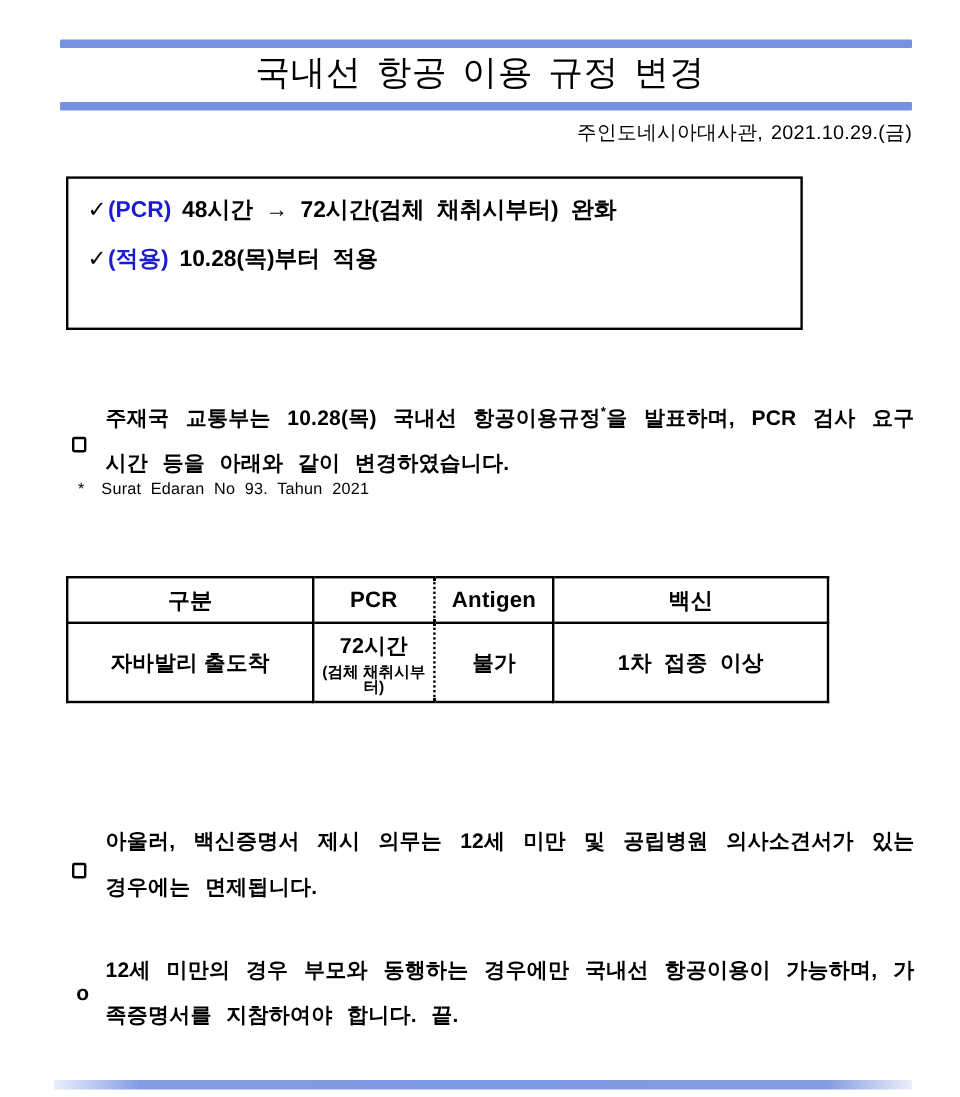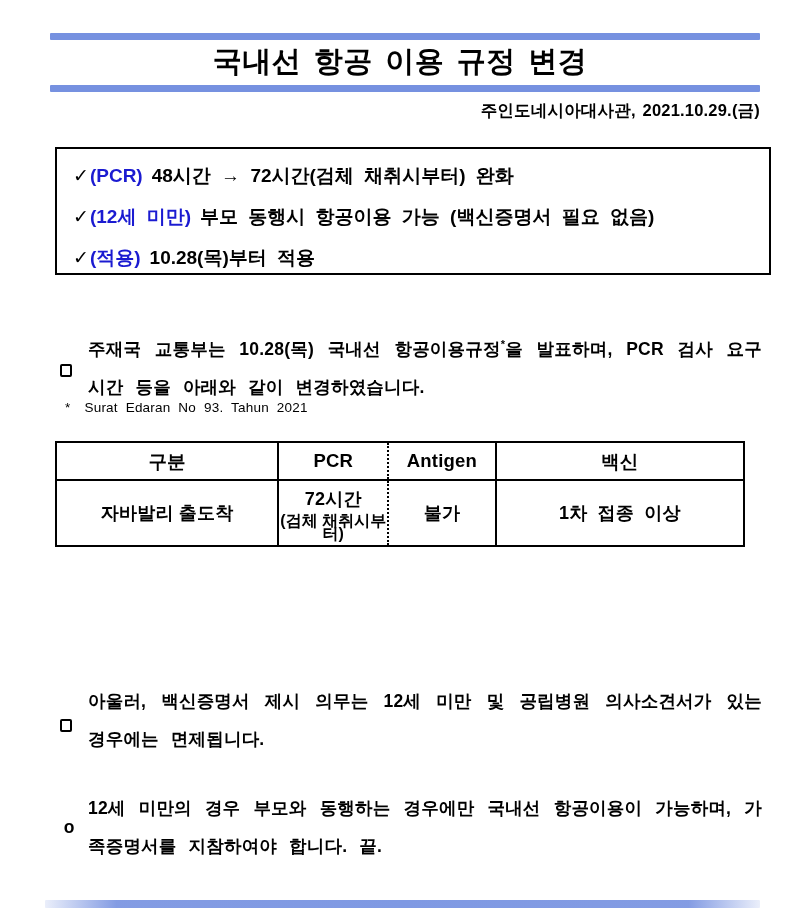--- a/index.html
+++ b/index.html
@@ -15,30 +15,30 @@
   }
   .rule-top { top:33px; }
   .rule-mid { top:85px; }
   .rule-footer {
     top:900px; left:45px; width:715px; height:8px;
     background:linear-gradient(90deg, rgba(118,145,224,0.15) 0%, rgba(118,145,224,0.9) 10%, #7f99e3 50%, rgba(118,145,224,0.9) 90%, rgba(118,145,224,0.15) 100%);
   }
   
   .title {
     position:absolute; top:44px; left:0; width:100%;
-    text-align:center; font-size:29px; font-weight:700;
+    text-align:center; font-size:29px; font-weight:400;
     letter-spacing:0.5px; word-spacing:4px; line-height:34px;
   }
   .source-date {
     position:absolute; top:100px; right:40px;
-    font-size:16.5px; font-weight:700; letter-spacing:0.2px; word-spacing:2px;
+    font-size:16.5px; font-weight:400; letter-spacing:0.2px; word-spacing:2px;
   }
   
   .summary-box {
-    position:absolute; top:147px; left:55px; width:716px; height:128px;
+    position:absolute; top:147px; left:55px; width:614px; height:128px;
     border:2px solid #000; padding:6px 10px 0 16px;
   }
   .check-item {
     display:block; line-height:40px; font-size:19px; font-weight:700;
     word-spacing:5px; white-space:nowrap;
   }
   .check-glyph { font-family:"DejaVu Sans", sans-serif; font-weight:700; margin-right:1px; }
   .check-label { color:#1b1bd1; }
   .check-text { margin-left:9px; }
   
@@ -63,59 +63,56 @@
   .para-2 { top:682px; }
   .para-3 { top:789px; }
   
   .footnote {
     position:absolute; top:399px; left:65px; display:flex; gap:14px;
     font-size:13.5px; font-weight:400; word-spacing:4px; letter-spacing:0.2px;
     line-height:18px;
   }
   
   .reg-table {
-    position:absolute; top:441px; left:55px; width:690px;
+    position:absolute; top:480px; left:55px; width:636px;
     border-collapse:collapse; table-layout:fixed;
     border:2px solid #000;
   }
   .reg-table th, .reg-table td {
     border:2px solid #000; text-align:center; vertical-align:middle;
     font-weight:700; font-size:18px; letter-spacing:0.2px;
   }
   .reg-table th { height:38px; font-size:18.5px; }
   .reg-table td { height:66px; }
   .col-1 { width:32.3%; }
   .col-2 { width:16.0%; }
   .col-3 { width:15.6%; }
   .col-4 { width:36.1%; }
   .cell-dot-right { border-right:2px dotted #000 !important; }
   .cell-dot-left  { border-left:2px dotted #000 !important; }
-  .pcr-note { display:block; font-size:16px; font-weight:700; line-height:13px; margin-top:3px; letter-spacing:0; }
+  .pcr-note { display:block; font-size:13px; font-weight:700; line-height:13px; margin-top:3px; letter-spacing:0; }
   .cell-vaccine { word-spacing:5px; }
   .cell-category { letter-spacing:0.3px;margin-left:46px; }
 </style>
 </head>
 <body>
 
 <div class="page">
 
   <div class="rule rule-top"></div>
 
   <h1 class="title">국내선 항공 이용 규정 변경</h1>
 
   <div class="rule rule-mid"></div>
 
   <div class="source-date">주인도네시아대사관, 2021.10.29.(금)</div>
 
   <div class="summary-box">
     <span class="check-item">
       <span class="check-glyph">✓</span><span class="check-label">(PCR)</span><span class="check-text">48시간 → 72시간(검체 채취시부터) 완화</span>
-    </span>
-    <span class="check-item">
-      <span class="check-glyph">✓</span><span class="check-label">(12세 미만)</span><span class="check-text">부모 동행시 항공이용 가능 (백신증명서 필요 없음)</span>
     </span>
     <span class="check-item">
       <span class="check-glyph">✓</span><span class="check-label">(적용)</span><span class="check-text">10.28(목)부터 적용</span>
     </span>
   </div>
 
   <div class="para para-1">
     <span class="bullet-col">
         <span class="square-bullet"></span>
       </span>

